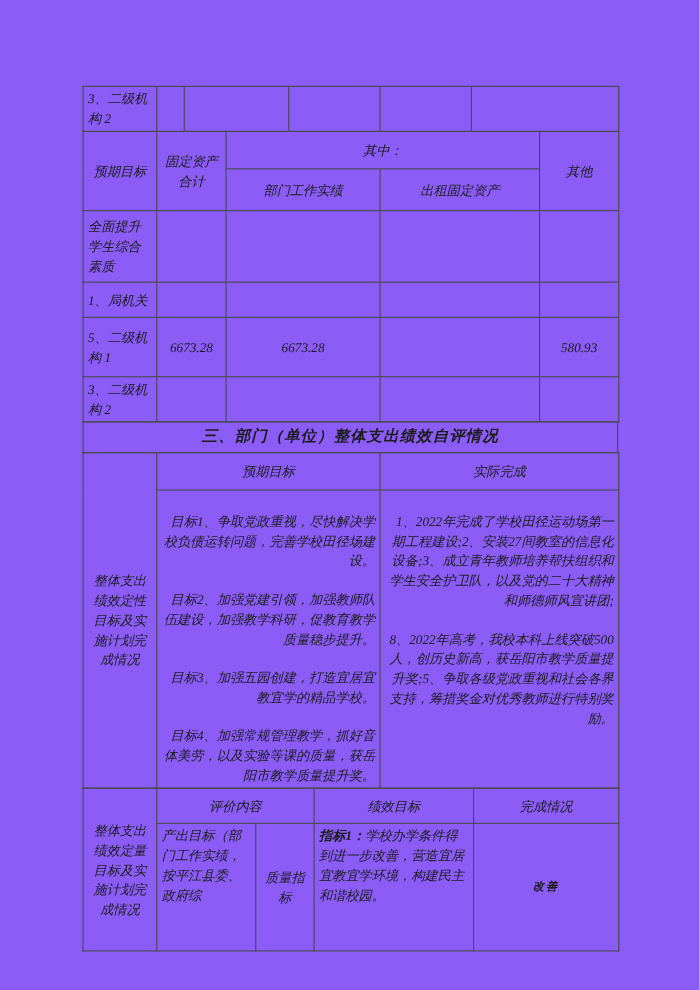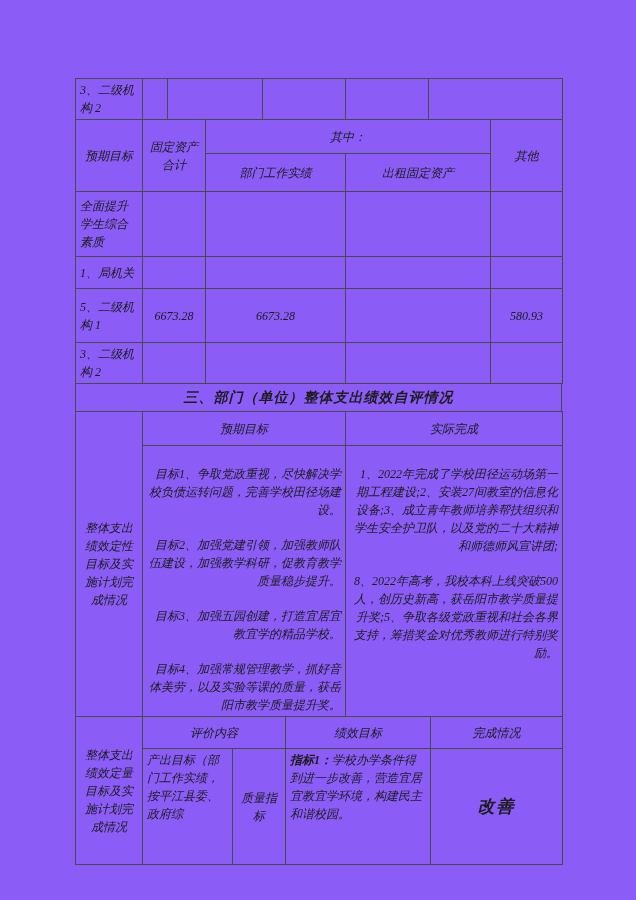--- a/index.html
+++ b/index.html
@@ -42,21 +42,21 @@
     font-weight: bold;
     font-size: 14px;
     letter-spacing: 1px;
     padding: 3px 4px;
   }
   .para p { margin: 17px 0 6px; text-align: right; }
   .para p:last-child { margin-bottom: 0; }
   .bold { font-weight: bold; }
   .completion-cell {
     font-weight: bold;
-    font-size: 17px;
+    font-size: 10px;
     letter-spacing: 2px;
   }
 </style>
 </head>
 <body>
 
 <div class="page">
   <div class="doc">
 
     <table>

